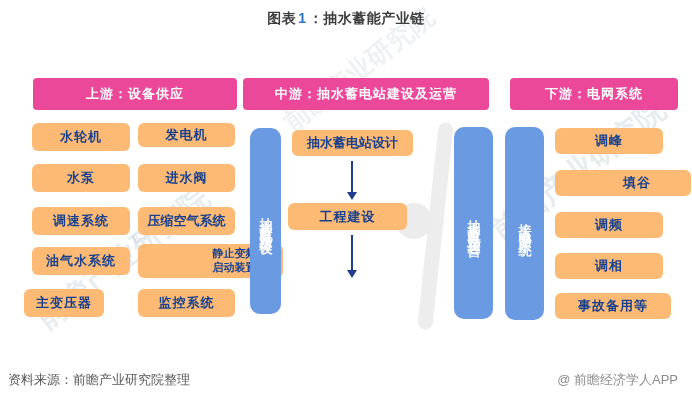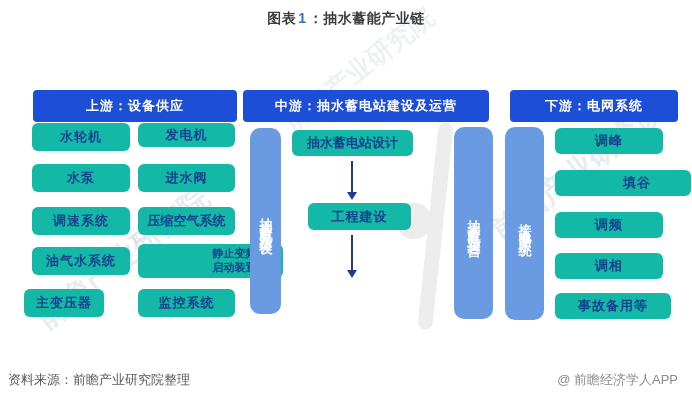--- a/index.html
+++ b/index.html
@@ -12,25 +12,25 @@
       white-space:nowrap;pointer-events:none;}
   .wm-sliver{position:absolute;z-index:0;width:15px;height:208px;left:428px;top:122px;
       background:#ededed;transform:rotate(6deg);border-radius:8px;}
   .wm-circle{position:absolute;z-index:0;width:36px;height:36px;left:396px;top:203px;
       background:#ececec;border-radius:50%;}
   
   .title{position:absolute;top:10px;left:0;width:100%;text-align:center;z-index:2;
          font-size:14px;font-weight:bold;color:#3d3d3d;letter-spacing:0.5px;}
   .title .num{color:#2b74cb;margin:0 2px;}
   
-  .hdr{position:absolute;z-index:2;height:32px;border-radius:4px;background:#1d4ed8;
+  .hdr{position:absolute;z-index:2;height:32px;border-radius:4px;background:#ec4899;
        color:#ffffff;font-size:13px;font-weight:bold;display:flex;align-items:center;
-       justify-content:center;letter-spacing:1px;margin-top:12px;}
+       justify-content:center;letter-spacing:1px;}
   
-  .box{position:absolute;z-index:2;background:#14b8a6;border-radius:6px;color:#17418f;
+  .box{position:absolute;z-index:2;background:#fdba74;border-radius:6px;color:#17418f;
        font-size:13px;font-weight:bold;display:flex;align-items:center;justify-content:center;
        text-align:center;letter-spacing:1px;}
   .box.small{font-size:11px;letter-spacing:0;white-space:pre-line;line-height:1.25;padding-left:48px;}
   
   .vbar{position:absolute;z-index:2;background:#6a9ae1;border-radius:10px;display:flex;
         align-items:center;justify-content:center;}
   .vbar span{writing-mode:vertical-rl;text-orientation:upright;color:#ffffff;
         font-size:13px;font-weight:bold;letter-spacing:4px;}
   
   .arrow{position:absolute;z-index:2;width:12px;}
@@ -75,21 +75,21 @@
 
   <div class="vbar" style="left:250px;top:128px;width:31px;height:186px;">
     <span>抽水蓄电站建设</span>
   </div>
 
   <div class="box" style="left:292px;top:130px;width:121px;height:26px;letter-spacing:0;">抽水蓄电站设计</div>
   <div class="arrow" style="left:346px;top:161px;">
     <div class="line" style="height:31px;"></div>
       <div class="head"></div>
   </div>
-  <div class="box" style="left:308px;top:203px;width:103px;height:27px;">工程建设</div>
+  <div class="box" style="left:288px;top:203px;width:119px;height:27px;">工程建设</div>
   <div class="arrow" style="left:346px;top:235px;">
     <div class="line" style="height:35px;"></div>
       <div class="head"></div>
   </div>
 
   <div class="vbar" style="left:454px;top:127px;width:39px;height:192px;">
     <span>抽水蓄电站运营</span>
   </div>
 
   <div class="vbar" style="left:505px;top:127px;width:39px;height:193px;">

